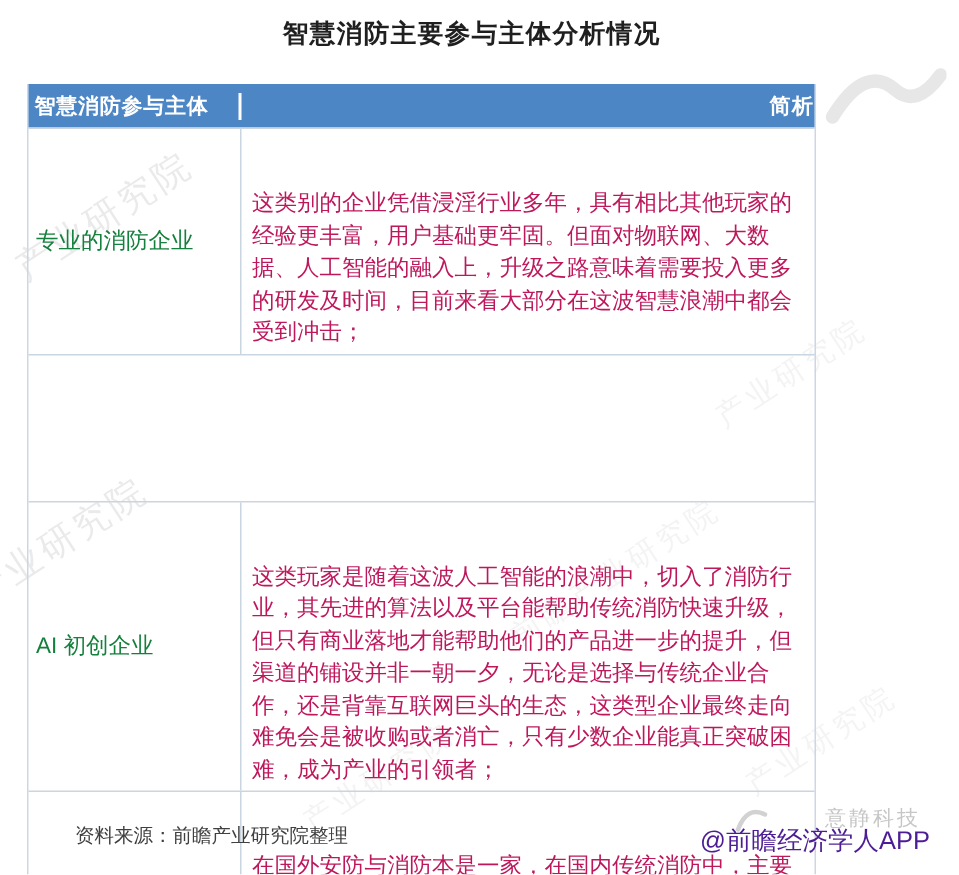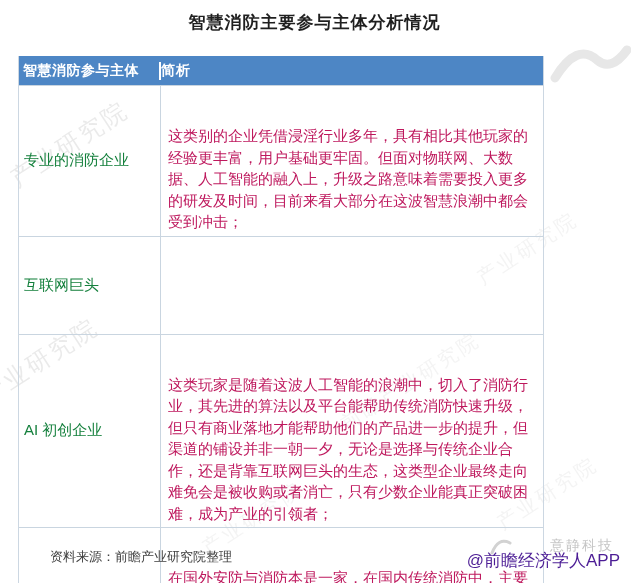--- a/index.html
+++ b/index.html
@@ -41,21 +41,21 @@
   }
   .hcell-entity {
     width: 142px;
     box-sizing: border-box;
     padding-left: 4px;
     border-right: 2px solid #ffffff;
     letter-spacing: 0.5px;
   }
   .hcell-analysis {
     flex: 1;
-    text-align: left;
+    text-align: right;
     letter-spacing: 1px;
   }
   .row {
     display: flex;
     border-top: 1px solid #c9d5e0;
   }
   .row:first-of-type { border-top: none; }
   .cell-entity {
     width: 142px;
     box-sizing: border-box;
@@ -146,21 +146,20 @@
       <div class="hcell-entity">智慧消防参与主体</div>
       <div class="hcell-analysis">简析</div>
     </div>
 
     <div class="row r1">
       <div class="cell-entity">专业的消防企业</div>
       <div class="cell-analysis">这类别的企业凭借浸淫行业多年，具有相比其他玩家的经验更丰富，用户基础更牢固。但面对物联网、大数据、人工智能的融入上，升级之路意味着需要投入更多的研发及时间，目前来看大部分在这波智慧浪潮中都会受到冲击；</div>
     </div>
 
     <div class="row r2">
-      <div class="cell-entity">互联网巨头</div>
     </div>
 
     <div class="row r3">
       <div class="cell-entity">AI 初创企业</div>
       <div class="cell-analysis">这类玩家是随着这波人工智能的浪潮中，切入了消防行业，其先进的算法以及平台能帮助传统消防快速升级，但只有商业落地才能帮助他们的产品进一步的提升，但渠道的铺设并非一朝一夕，无论是选择与传统企业合作，还是背靠互联网巨头的生态，这类型企业最终走向难免会是被收购或者消亡，只有少数企业能真正突破困难，成为产业的引领者；</div>
     </div>
 
     <div class="row r4">
       <div class="cell-entity">安防企业</div>
       <div class="cell-analysis">在国外安防与消防本是一家，在国内传统消防中，主要的玩家以外资品牌为主，在智慧消防中，将会是以国内品牌为主。近两年来，安防企业在消防行业的表现非常亮眼，例如大华股份近年来在千万级智慧消防项目中频频中标。相较于其他三者，安防企业具有领先的视频技术以及城市项目建设经验，打通安防与消防平台后，可以实现用户在两大系统的优势互补，创造更加安全的生活与工作环境。</div>

